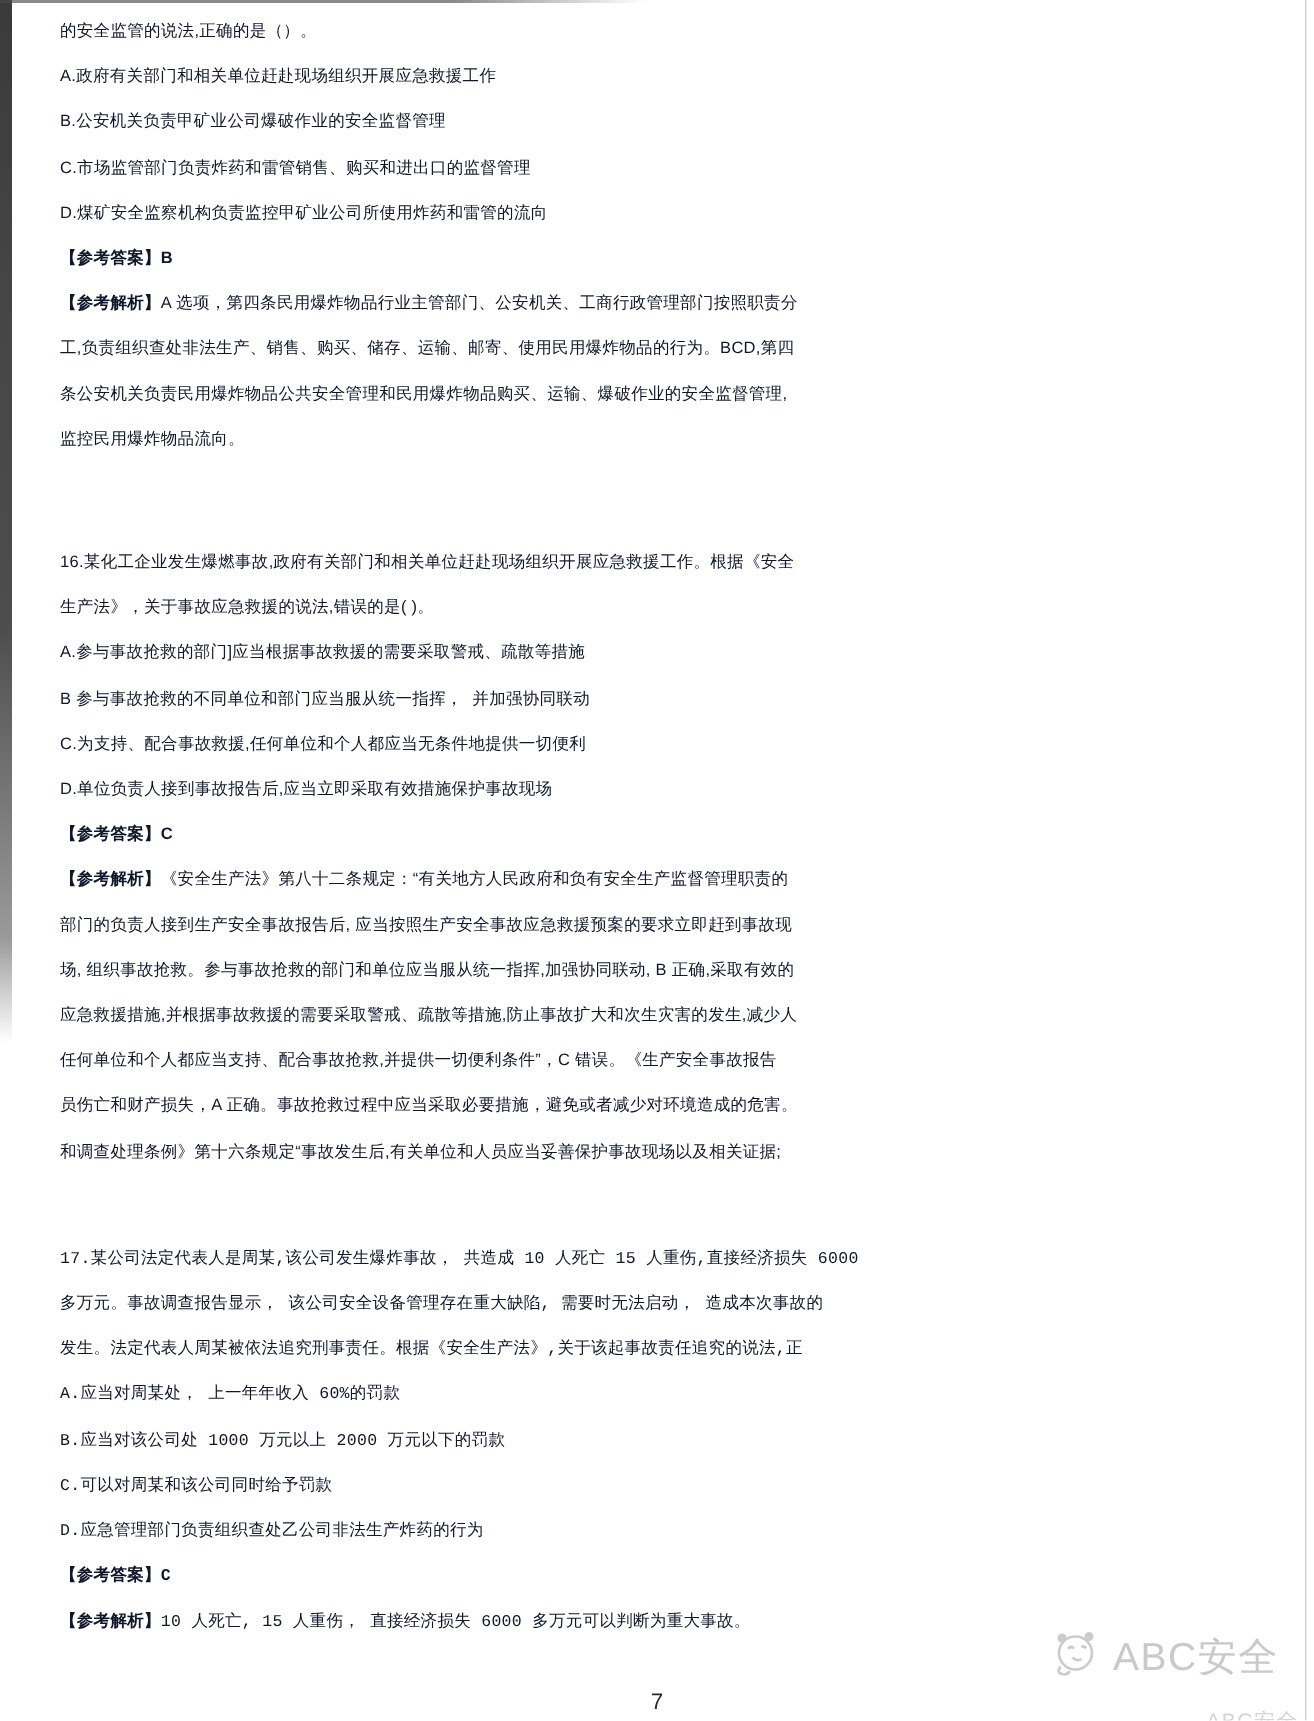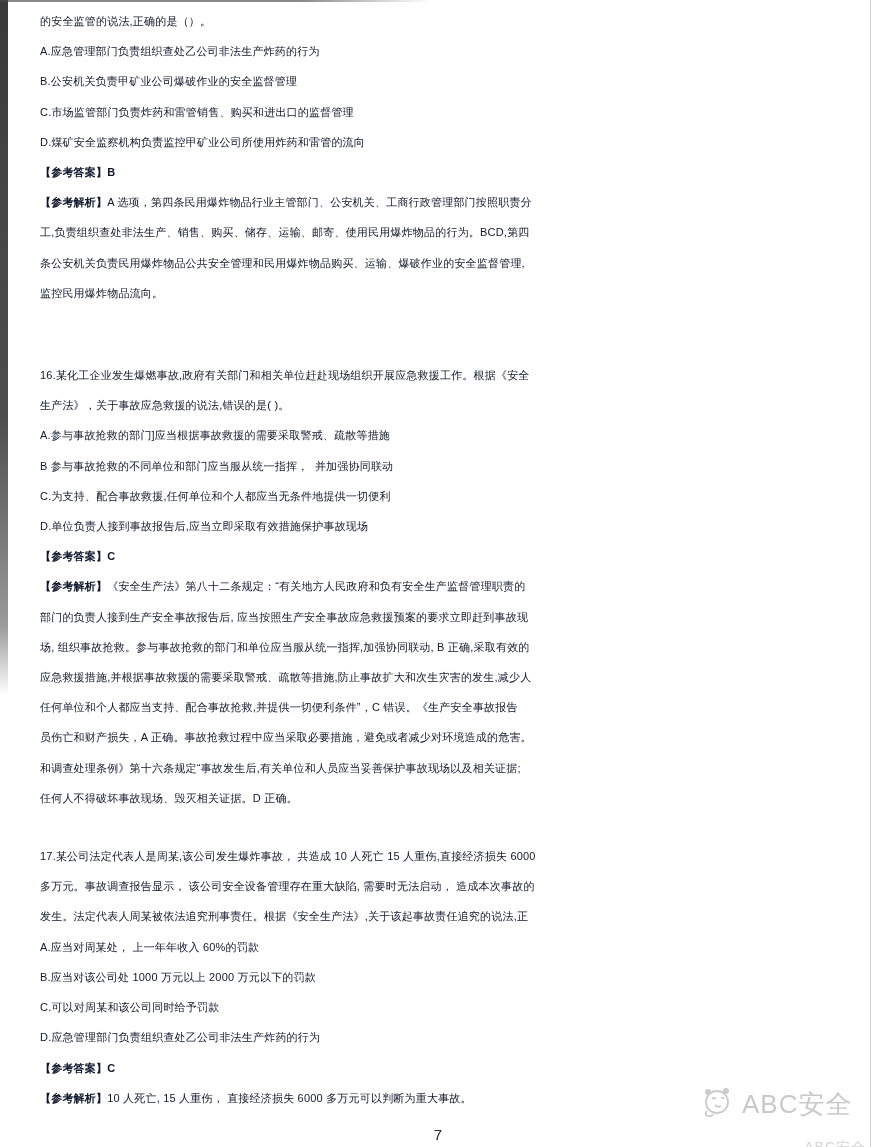--- a/index.html
+++ b/index.html
@@ -31,21 +31,21 @@
     background: #d2d2d2;
   }
 
   
   .content {
     position: absolute; left: 40px; top: 6px; right: 38px;
     overflow: hidden;
   }
   .qblock { }
   .qblock:nth-child(2) { margin-top: 52px; }
-  .qblock:nth-child(3) { margin-top: 28px; }
+  .qblock:nth-child(3) { margin-top: 42px; font-family: Liberation Mono, monospace; }
   .line {
     font-size: 11px;
     line-height: 30.2px;
     letter-spacing: 0.2px;
     white-space: pre;
     color: #0f172a;
   }
   .bracket { font-weight: 700; }
   .bold-line { font-weight: 700; }
 
@@ -79,21 +79,21 @@
 <body>
 
 <div class="page">
   <div class="scan-edge-left"></div>
   <div class="scan-edge-top"></div>
   <div class="page-right-border"></div>
 
   <div class="content" id="content">
       <div class="qblock">
         <div class="line"><span>的安全监管的说法,正确的是（）。</span></div>
-        <div class="line"><span>A.应急管理部门负责组织查处乙公司非法生产炸药的行为</span></div>
+        <div class="line"><span>A.政府有关部门和相关单位赶赴现场组织开展应急救援工作</span></div>
         <div class="line"><span>B.公安机关负责甲矿业公司爆破作业的安全监督管理</span></div>
         <div class="line"><span>C.市场监管部门负责炸药和雷管销售、购买和进出口的监督管理</span></div>
         <div class="line"><span>D.煤矿安全监察机构负责监控甲矿业公司所使用炸药和雷管的流向</span></div>
         <div class="line bold-line"><span class="bracket">【参考答案】</span><span>B</span></div>
         <div class="line"><span class="bracket">【参考解析】</span><span>A 选项，第四条民用爆炸物品行业主管部门、公安机关、工商行政管理部门按照职责分</span></div>
         <div class="line"><span>工,负责组织查处非法生产、销售、购买、储存、运输、邮寄、使用民用爆炸物品的行为。BCD,第四</span></div>
         <div class="line"><span>条公安机关负责民用爆炸物品公共安全管理和民用爆炸物品购买、运输、爆破作业的安全监督管理,</span></div>
         <div class="line"><span>监控民用爆炸物品流向。</span></div>
       </div>
       <div class="qblock">
@@ -104,21 +104,20 @@
         <div class="line"><span>C.为支持、配合事故救援,任何单位和个人都应当无条件地提供一切便利</span></div>
         <div class="line"><span>D.单位负责人接到事故报告后,应当立即采取有效措施保护事故现场</span></div>
         <div class="line bold-line"><span class="bracket">【参考答案】</span><span>C</span></div>
         <div class="line"><span class="bracket">【参考解析】</span><span>《安全生产法》第八十二条规定：“有关地方人民政府和负有安全生产监督管理职责的</span></div>
         <div class="line"><span>部门的负责人接到生产安全事故报告后, 应当按照生产安全事故应急救援预案的要求立即赶到事故现</span></div>
         <div class="line"><span>场, 组织事故抢救。参与事故抢救的部门和单位应当服从统一指挥,加强协同联动, B 正确,采取有效的</span></div>
         <div class="line"><span>应急救援措施,并根据事故救援的需要采取警戒、疏散等措施,防止事故扩大和次生灾害的发生,减少人</span></div>
         <div class="line"><span>任何单位和个人都应当支持、配合事故抢救,并提供一切便利条件”，C 错误。《生产安全事故报告</span></div>
         <div class="line"><span>员伤亡和财产损失，A 正确。事故抢救过程中应当采取必要措施，避免或者减少对环境造成的危害。</span></div>
         <div class="line"><span>和调查处理条例》第十六条规定“事故发生后,有关单位和人员应当妥善保护事故现场以及相关证据;</span></div>
-        <div class="line"><span>任何人不得破坏事故现场、毁灭相关证据。D 正确。</span></div>
       </div>
       <div class="qblock">
         <div class="line"><span>17.某公司法定代表人是周某,该公司发生爆炸事故， 共造成 10 人死亡 15 人重伤,直接经济损失 6000</span></div>
         <div class="line"><span>多万元。事故调查报告显示， 该公司安全设备管理存在重大缺陷, 需要时无法启动， 造成本次事故的</span></div>
         <div class="line"><span>发生。法定代表人周某被依法追究刑事责任。根据《安全生产法》,关于该起事故责任追究的说法,正</span></div>
         <div class="line"><span>A.应当对周某处， 上一年年收入 60%的罚款</span></div>
         <div class="line"><span>B.应当对该公司处 1000 万元以上 2000 万元以下的罚款</span></div>
         <div class="line"><span>C.可以对周某和该公司同时给予罚款</span></div>
         <div class="line"><span>D.应急管理部门负责组织查处乙公司非法生产炸药的行为</span></div>
         <div class="line bold-line"><span class="bracket">【参考答案】</span><span>C</span></div>

